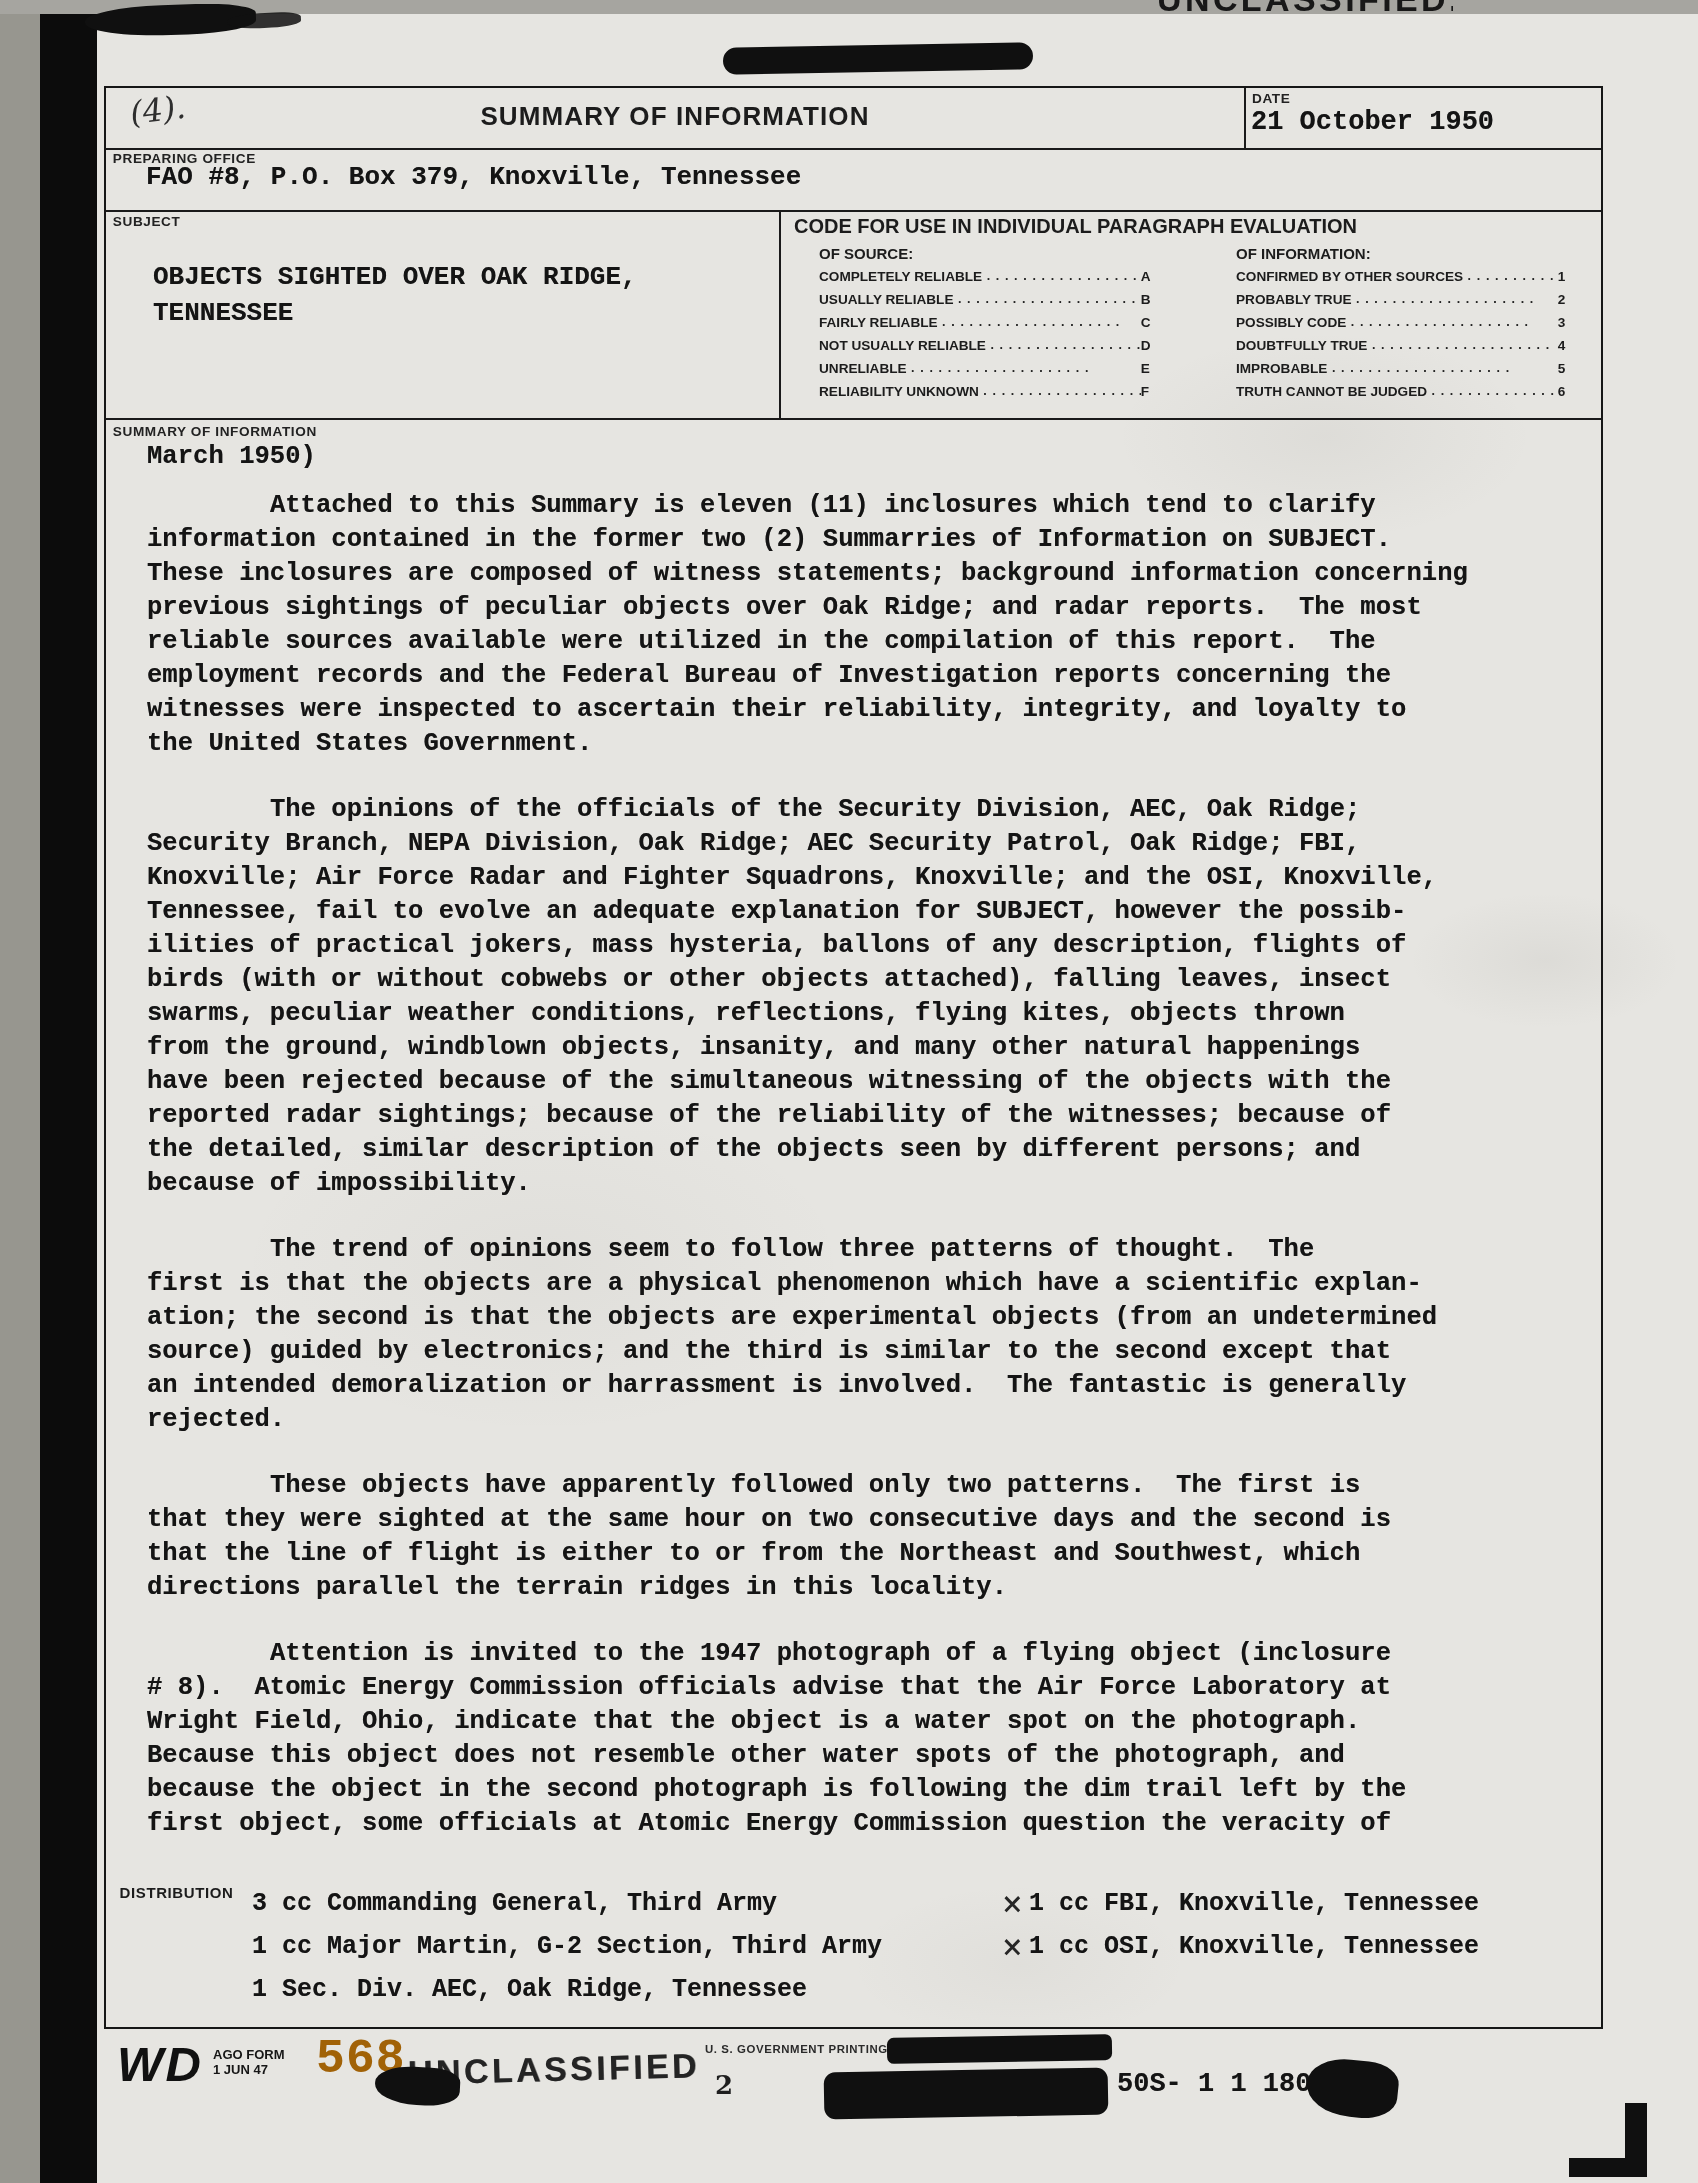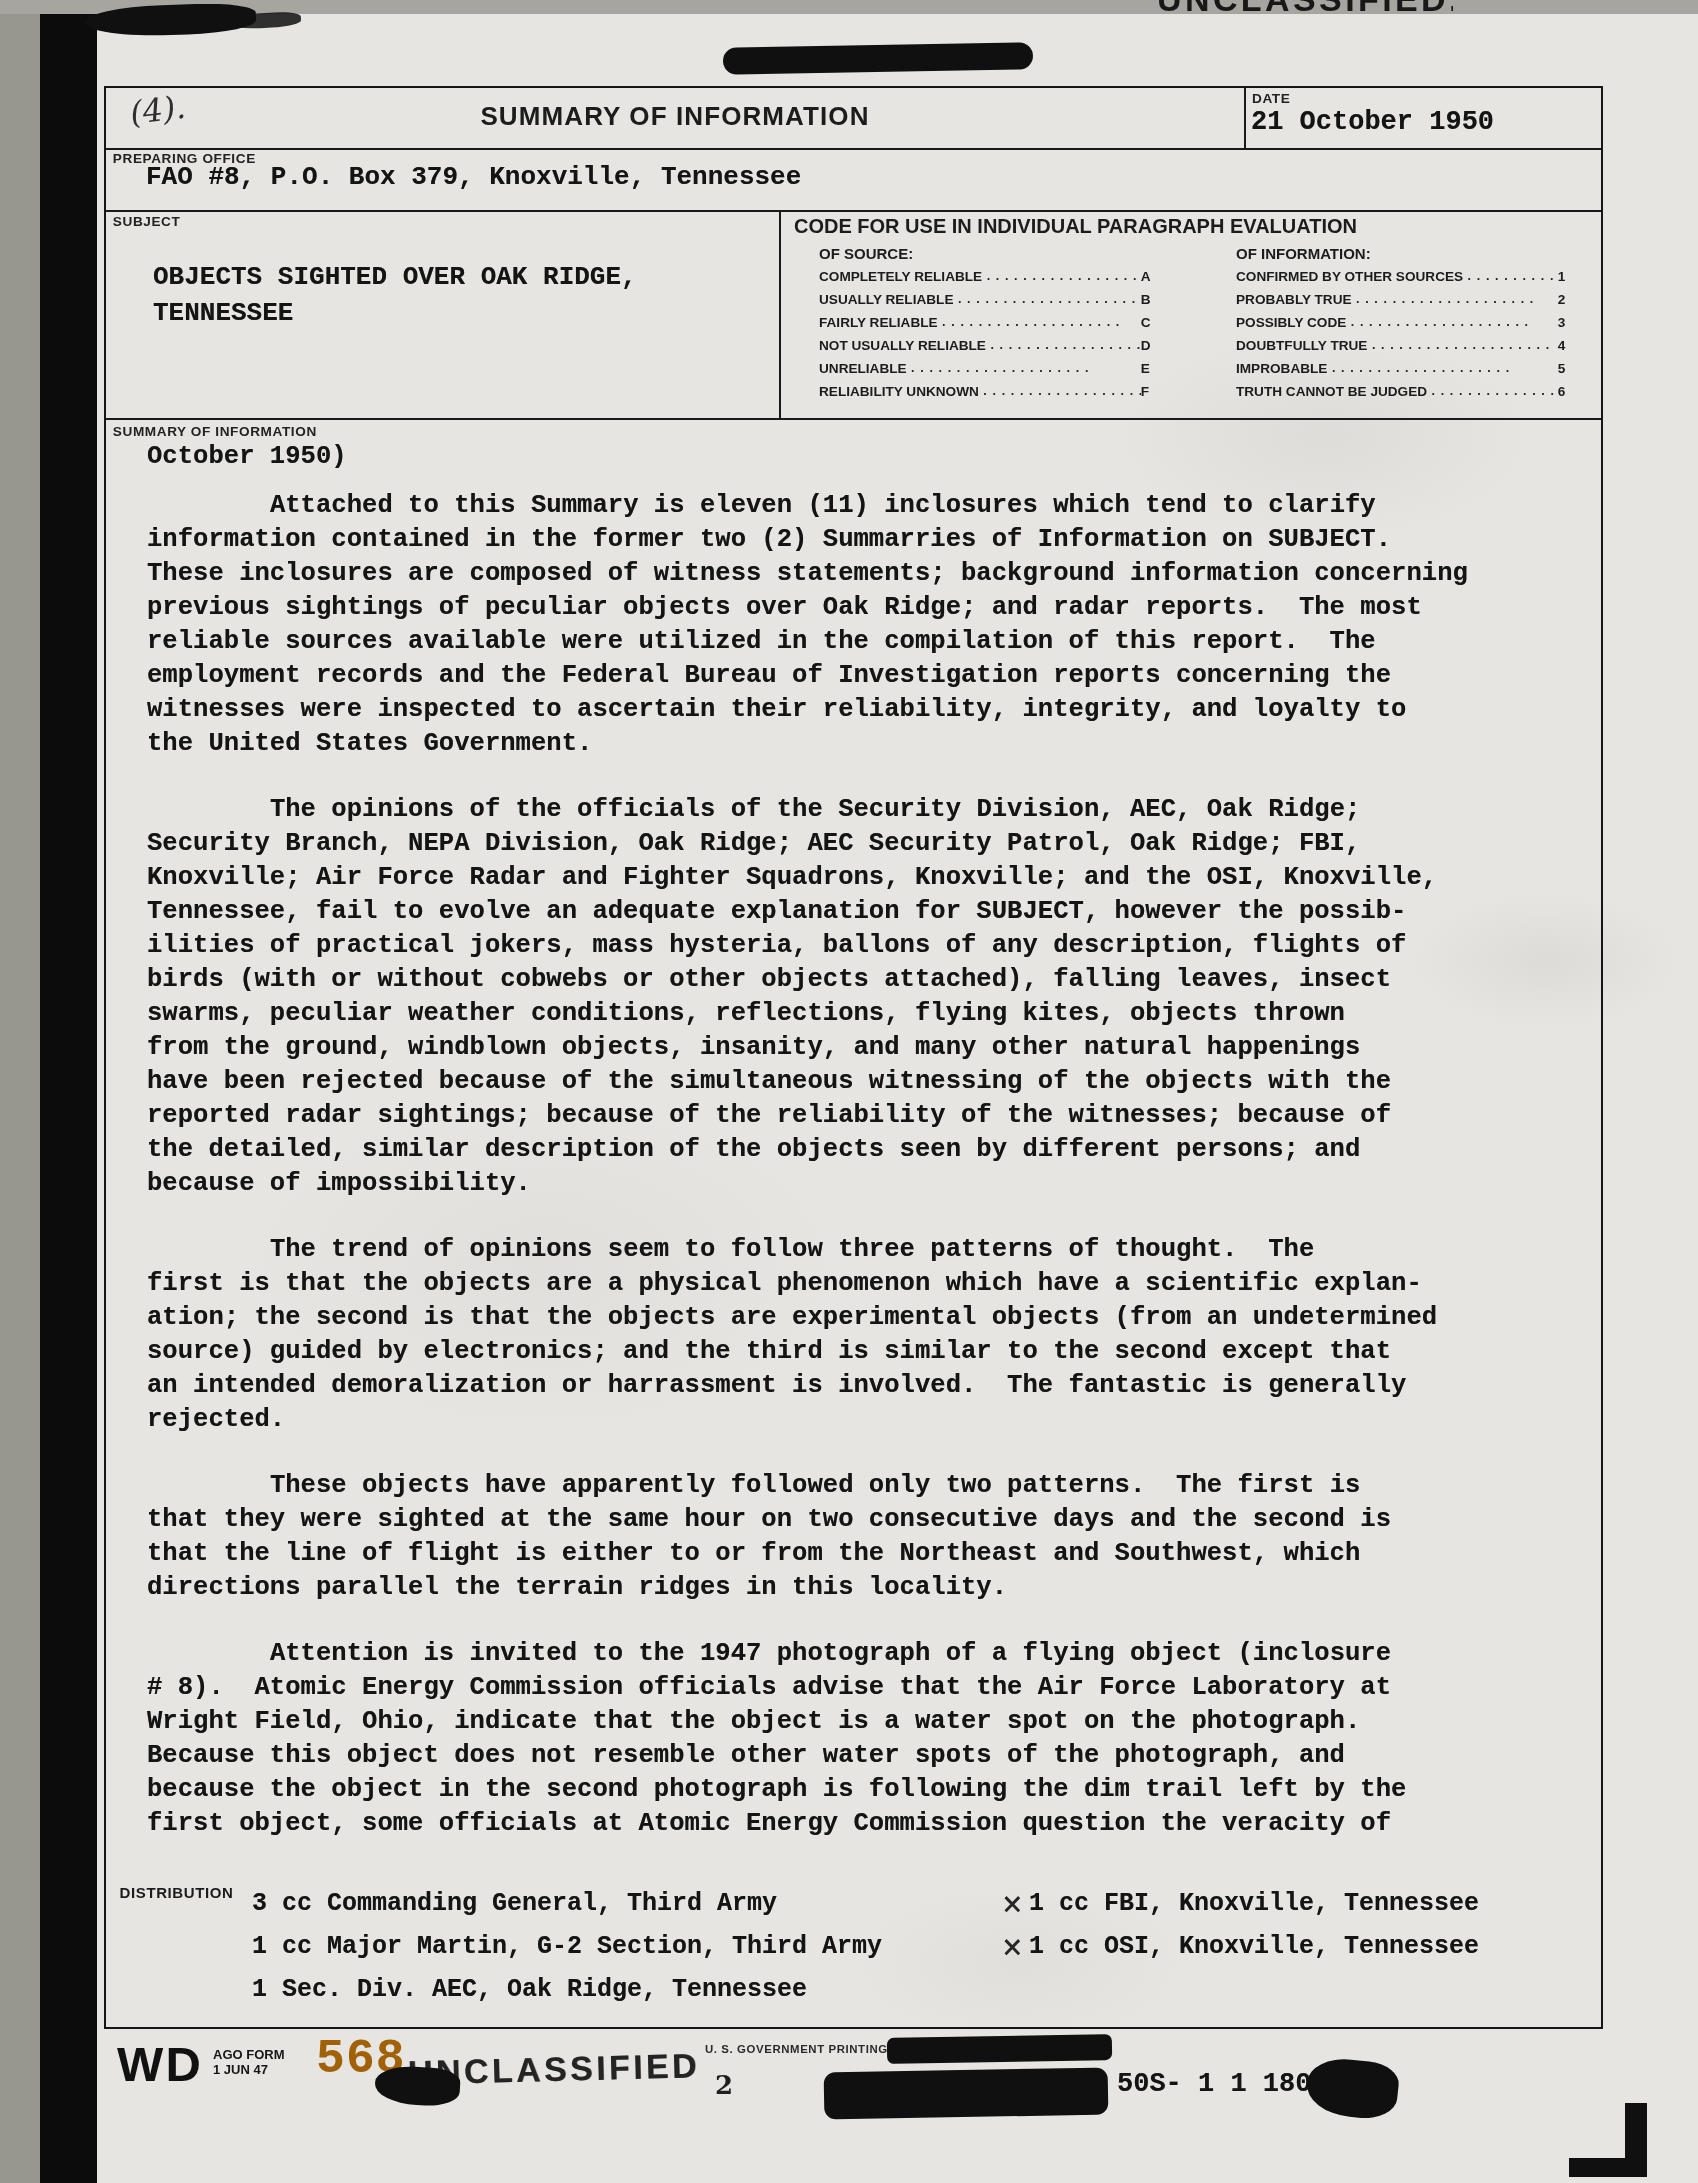--- a/index.html
+++ b/index.html
@@ -67,21 +67,21 @@
   .dist-label { position:absolute; top:1796px; left:13.6px; font-size:15px; font-weight:700;
       letter-spacing:0.6px; }
   .dist-left  { position:absolute; top:1790px; left:146px; }
   .dist-right { position:absolute; top:1790px; left:895px; }
   .dist-row { font-size:25px; line-height:35px; white-space:nowrap; display:flex;margin-top:8px; }
   .dist-mark { width:28px; font-family:"DejaVu Serif",serif; font-style:italic;
       font-size:27px; color:#262626; text-shadow:none; }
 
   
   .wd { position:absolute; left:117px; top:2036px; font-size:49px; font-weight:900;
-      letter-spacing:2.3px; color:#111; }
+      letter-spacing:2.3px; color:#111;font-style:italic; }
   .ago { position:absolute; left:213px; top:2047px; font-size:13px; font-weight:700;
       line-height:15.3px; color:#161616; }
   .form-number { position:absolute; left:316px; top:2032px; font-size:48px; font-weight:800;
       letter-spacing:1.1px; color:#a16207;font-family:Liberation Mono, monospace; }
   .stamp { position:absolute; left:408px; top:2050px; font-size:34px; font-weight:700;
       letter-spacing:3.4px; color:#242424; transform:rotate(-1.5deg);
       text-shadow:0.6px 0 0 rgba(30,30,30,.5); }
   .stamp-sup { position:absolute; left:715px; top:2070px; font-size:26px; font-weight:700;
       color:#1e1e1e; font-family:"DejaVu Serif",serif; }
   .gpo { position:absolute; left:705px; top:2043px; font-size:11.4px; font-weight:700;
@@ -190,21 +190,21 @@
           <span class="code-value print">5</span>
         </div>
       <div class="code-row">
           <span class="code-label print">TRUTH CANNOT BE JUDGED</span>
           <span class="dots"> . . . . . . . . . . . . . . . . . . . .</span>
           <span class="code-value print">6</span>
         </div>
     </div>
 
     <div class="summary-label lbl print">SUMMARY OF INFORMATION</div>
-    <div class="refer2 mono">October 1950)</div>
+    <div class="refer2 mono">March 1950)</div>
 
     <div class="body-text">
       <div class="para mono">        Attached to this Summary is eleven (11) inclosures which tend to clarify
 information contained in the former two (2) Summarries of Information on SUBJECT.
 These inclosures are composed of witness statements; background information concerning
 previous sightings of peculiar objects over Oak Ridge; and radar reports.  The most
 reliable sources available were utilized in the compilation of this report.  The
 employment records and the Federal Bureau of Investigation reports concerning the
 witnesses were inspected to ascertain their reliability, integrity, and loyalty to
 the United States Government.</div>

